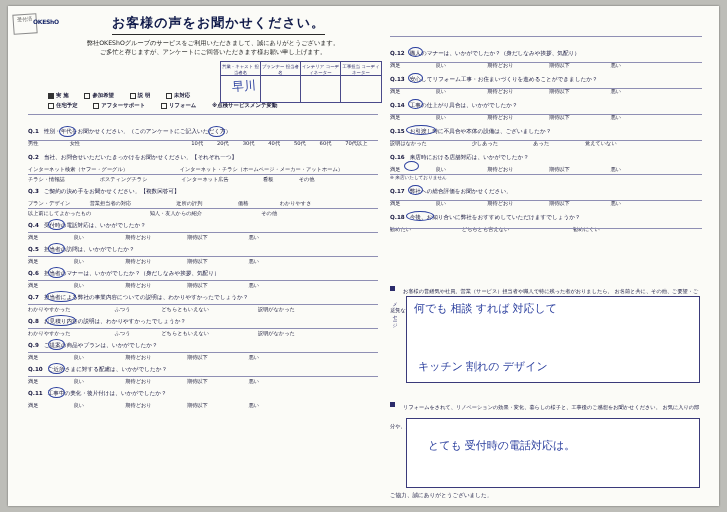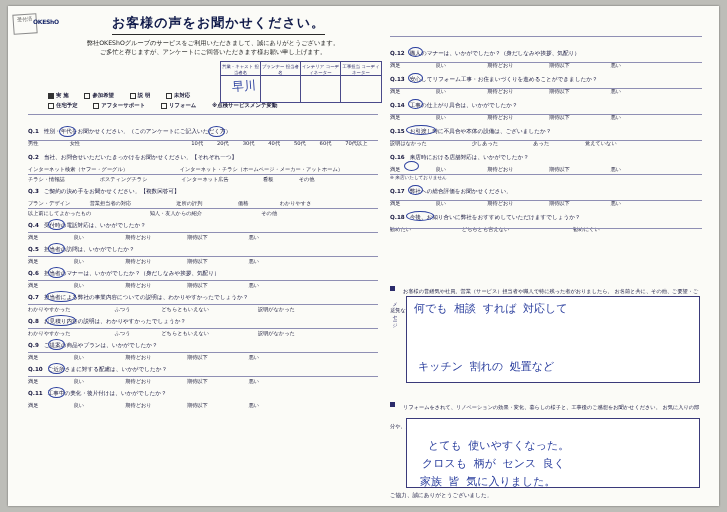--- a/index.html
+++ b/index.html
@@ -76,21 +76,21 @@
     width:13px;height:8px;
   }
 
   
   .rbox{
     position:absolute;border:1px solid #3a3a7a;background:#fff;
   }
   .rhead{font-size:5.2px;color:#14143c;line-height:8px;}
   .sqr{display:inline-block;width:5px;height:5px;background:#2b2b6b;margin-right:3px;vertical-align:middle;}
   .hand{
-    font-family:Liberation Mono, monospace;color:#2b3f9e;
+    font-family:Liberation Sans, sans-serif;color:#2b3f9e;
     position:absolute;white-space:nowrap;
   }
   .memo-label{
     position:absolute;font-size:5px;color:#2b2b6b;writing-mode:vertical-rl;
     letter-spacing:1px;
   }
   .footer{
     position:absolute;left:382px;top:486px;font-size:5.6px;color:#14143c;
   }
   .hr{position:absolute;border-top:1px solid #8f8fb4;}
@@ -416,27 +416,25 @@
   <div class="hr" style="left:382px;top:222px;width:312px;"></div>
 
   <div style="position:absolute;left:382px;top:272px;width:312px;">
     <span class="sqr"></span>
     <span class="rhead">お客様の営繕気や社員、営業（サービス）担当者や職人で特に残った者がおりましたら、
 お名前と共に、その他、ご要望・ご意見などご意見などございましたらお書きください。</span>
   </div>
   <div class="rbox" style="left:398px;top:290px;width:292px;height:85px;"></div>
   <div class="memo-label" style="left:384px;top:292px;">メッセージ</div>
   <div class="hand" style="left:406px;top:295px;font-size:11px;">何でも 相談 すれば 対応して</div>
-  <div class="hand" style="left:410px;top:353px;font-size:11px;">キッチン 割れの 処置など</div>
+  <div class="hand" style="left:410px;top:353px;font-size:11px;">キッチン 割れの デザイン</div>
 
   <div style="position:absolute;left:382px;top:388px;width:312px;">
     <span class="sqr"></span>
     <span class="rhead">リフォームをされて、リノベーションの効果・変化、暮らしの様子と、工事後のご感想をお聞かせください。
 お気に入りの部分や、新しい生活のお気に入りの時間、暮らしの様子と、工事後のご感想をお聞かせください。</span>
   </div>
   <div class="rbox" style="left:398px;top:412px;width:292px;height:68px;"></div>
-  <div class="hand" style="left:420px;top:432px;font-size:11px;">とても 使いやすくなった。</div>
-  <div class="hand" style="left:414px;top:450px;font-size:11px;">クロスも 柄が センス 良く</div>
-  <div class="hand" style="left:412px;top:468px;font-size:11px;">家族 皆 気に入りました。</div>
+  <div class="hand" style="left:420px;top:432px;font-size:11px;">とても 受付時の電話対応は。</div>
 
   <div class="footer">ご協力、誠にありがとうございました。</div>
 
 </div>
 
 </body></html>

